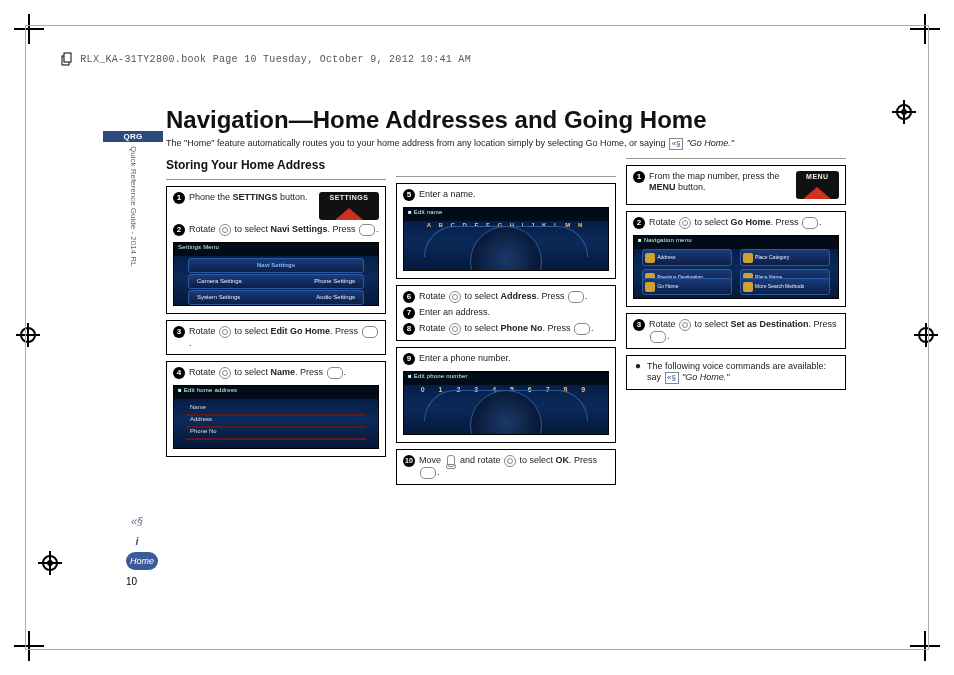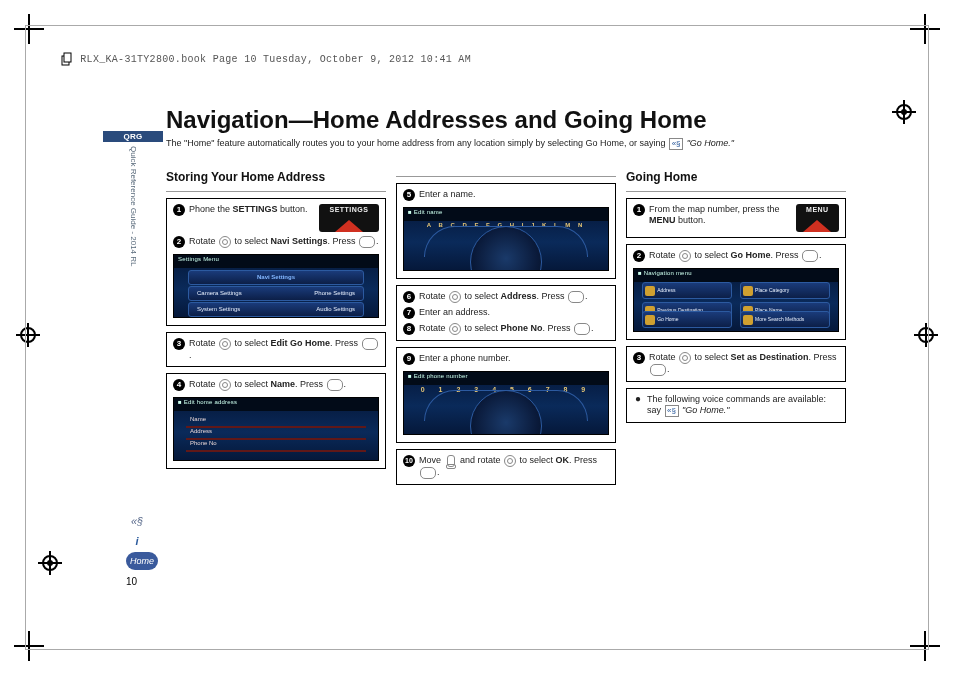--- a/index.html
+++ b/index.html
@@ -140,21 +140,21 @@
     align-items: flex-start;
   }
   .col {
     width: 220px;
     display: flex;
     flex-direction: column;
     gap: 6px;
   }
 
   h2 {
-    margin: 12px 0 1px 0;
+    margin: 0 0 1px 0;
     font-size: 12px;
     font-weight: bold;
     color: #111;
     border-bottom: none;
   }
   .sep {
     height: 0;
     border-top: 1px solid #999;
     margin: 0 0 0 0;
   }
@@ -485,21 +485,20 @@
           <div class="step">
             <span class="num" style="font-size:7px;">10</span>
             <span class="txt">
               <span>Move </span><span class="knob-ic stick"></span><span> and rotate </span><span class="knob-ic ring"></span><span> to select </span><b>OK</b><span>. Press </span><span class="knob-ic push"></span><span>.</span>
             </span>
           </div>
         </div>
       </div>
 
       <div class="col">
-        <h2>Going Home</h2>
         <div class="sep"></div>
 
         <div class="stepbox">
           <div class="step">
             <span class="num">1</span>
             <span class="txt">
               <span>From the map number, press the </span><b>MENU</b><span> button.</span>
             </span>
             <span class="btn-chip">
               <span class="label">MENU</span>

